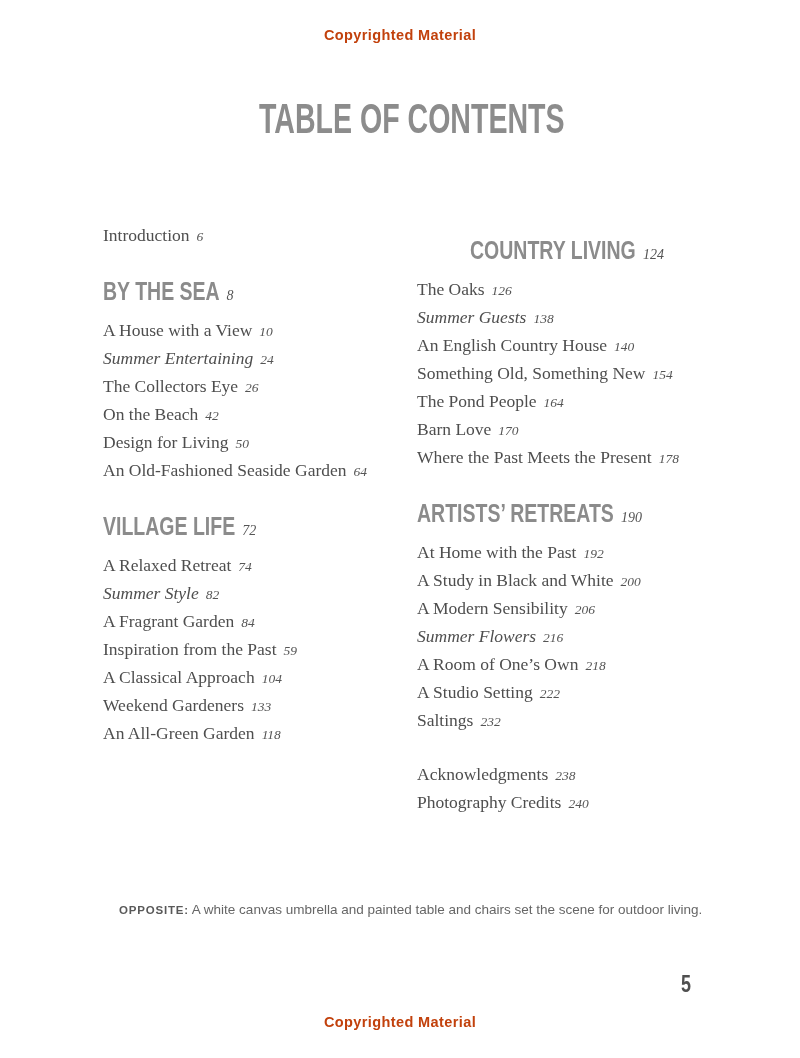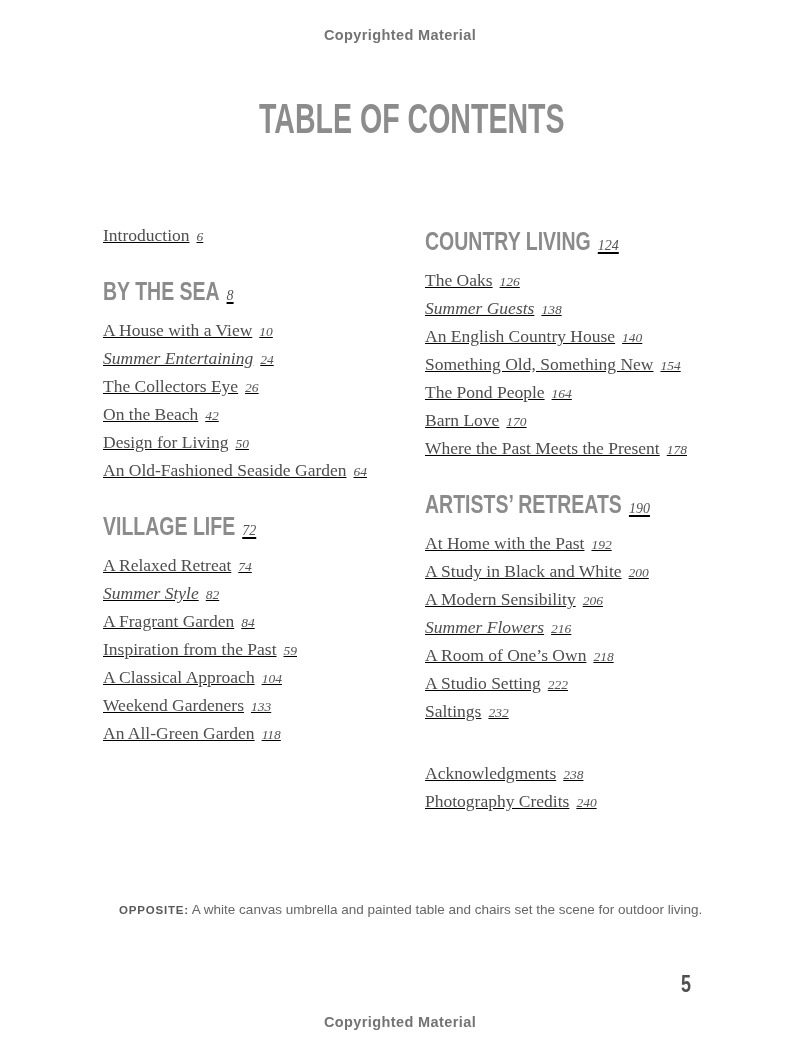--- a/index.html
+++ b/index.html
@@ -13,21 +13,21 @@
     font-family: "Liberation Serif", serif;
   }
   .copyright {
     position: absolute;
     width: 100%;
     text-align: center;
     font-family: "Liberation Sans", sans-serif;
     font-weight: bold;
     font-size: 14.5px;
     letter-spacing: 0.4px;
-    color: #737373;
+    color: #c2410c;
   }
   .copyright.top { top: 27px; }
   .copyright.bottom { top: 1014px; }
   .page-title {
     position: absolute;
     top: 96px;
     width: 100%;
     text-align: center;
     font-family: "Liberation Sans", sans-serif;
     font-weight: bold;
@@ -40,35 +40,34 @@
   .condensed-center {
     display: inline-block;
     transform: scaleX(0.68);
     transform-origin: 50% 50%;
   }
   .toc-wrap {
     position: absolute;
     top: 222px;
     left: 103px;
     display: flex;
-    gap: 22px;
-    text-decoration: underline;
+    gap: 14px;
   }
   .toc-col { width: 300px; }
-  .toc-section.no-heading:not(:first-child) { margin-top: 34px; }
+  .toc-section.no-heading:not(:first-child) { margin-top: 26px; }
   .toc-heading {
     font-family: "Liberation Sans", sans-serif;
     font-weight: bold;
     font-size: 26px;
     line-height: 30px;
     color: #8b8b8b;
     margin: 26px 0 6px 0;
     white-space: nowrap;
   }
-  .toc-section:first-child .toc-heading { margin-top: 4px; }
+  .toc-section:first-child .toc-heading { margin-top: 13px; text-align: center; }
   .condensed {
     display: inline-block;
     transform: scaleX(0.75);
     transform-origin: 0 60%;
   }
   .toc-entry {
     font-size: 17.5px;
     line-height: 26px;
     color: #4e4e4e;
     white-space: nowrap;

